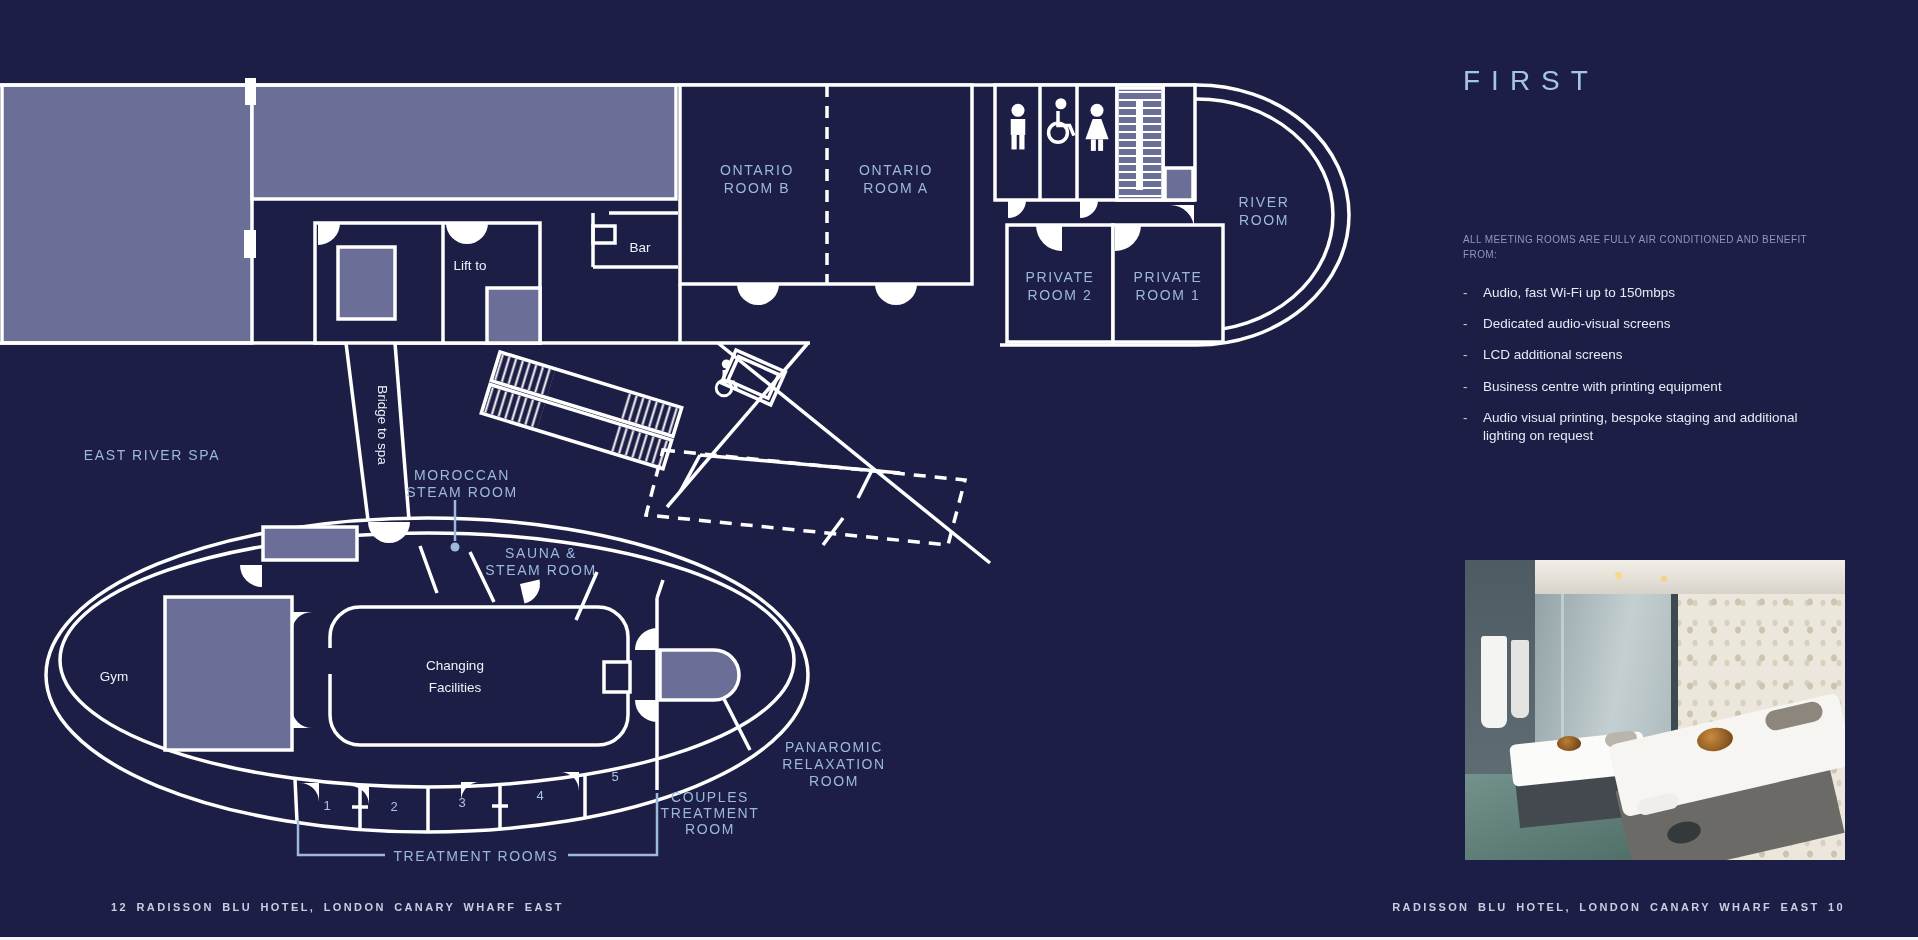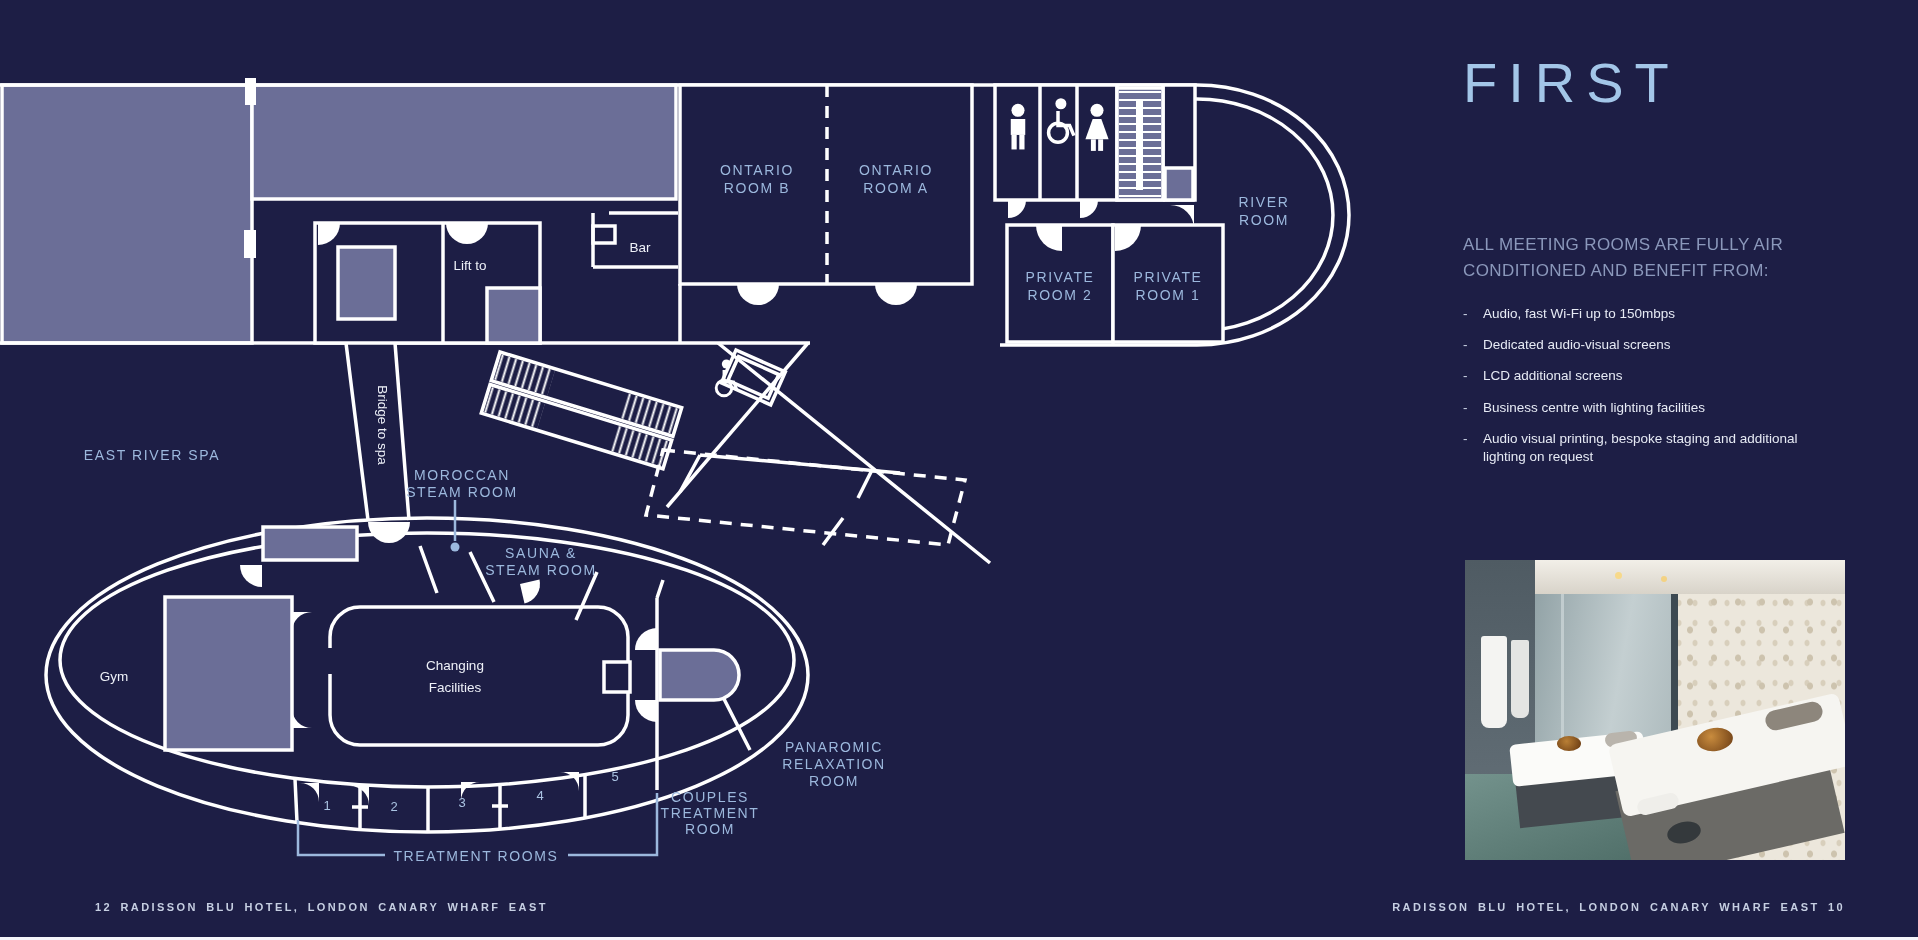--- a/index.html
+++ b/index.html
@@ -4,29 +4,29 @@
 <style>
   html,body{margin:0;padding:0;background:#14152f;}
   .page{
     position:relative;width:1918px;height:940px;overflow:hidden;
     background:#1d1e45;
     font-family:"Liberation Sans", sans-serif;
   }
   .plan-svg{position:absolute;left:0;top:0;}
   
   .title{
-    position:absolute;left:1463px;top:48px;
-    color:#a3c6e8;font-size:56px;font-weight:300;
+    position:absolute;left:1463px;top:63px;
+    color:#a3c6e8;font-size:28px;font-weight:300;
     letter-spacing:11px;line-height:1.26;
   }
   .info{
     position:absolute;left:1463px;top:232px;width:370px;
   }
   .info-heading{
-    color:#8b98bb;font-size:17px;letter-spacing:0.4px;line-height:1.5;
+    color:#8b98bb;font-size:10px;letter-spacing:0.4px;line-height:1.5;
     width:352px;margin-bottom:22px;
   }
   .bullet-list{color:#e6eaf4;font-size:13.5px;line-height:1.35;}
   .bullet-row{display:flex;margin-bottom:13px;width:362px;}
   .bullet-dash{width:20px;flex:0 0 20px;color:#cdd5e6;}
   
   .photo{position:absolute;left:1465px;top:560px;width:380px;height:300px;overflow:hidden;background:#9aa8ac;}
   .photo *{position:absolute;}
   .ph-wall{left:0;top:0;width:70px;height:100%;background:linear-gradient(180deg,#4f5b63,#66727a);}
   .ph-towel1{left:16px;top:76px;width:26px;height:92px;background:#f4f4f2;border-radius:3px 3px 8px 8px;}
@@ -48,21 +48,21 @@
   .ph-bed1-bowl{left:92px;top:176px;width:24px;height:15px;border-radius:50%;background:radial-gradient(circle at 40% 35%,#b97f35,#63350f);}
   .ph-bed2-base{left:158px;top:206px;width:214px;height:92px;background:#6b6a66;transform:rotate(-13deg);}
   .ph-bed2-top{left:148px;top:158px;width:236px;height:74px;background:#f6f5f1;border-radius:8px;transform:rotate(-13deg);}
   .ph-bed2-roll{left:300px;top:146px;width:58px;height:20px;background:#8d867c;border-radius:10px;transform:rotate(-13deg);}
   .ph-bed2-bowl{left:232px;top:168px;width:36px;height:23px;border-radius:50%;background:radial-gradient(circle at 40% 35%,#c98c3e,#6b3c14);transform:rotate(-8deg);}
   .ph-bed2-towel{left:172px;top:236px;width:42px;height:16px;background:#efeeea;border-radius:8px;transform:rotate(-13deg);}
   .ph-bed2-hole{left:202px;top:262px;width:34px;height:21px;background:#34393c;border-radius:50%;transform:rotate(-13deg);}
   
   .footer{
     position:absolute;top:901px;color:#c6cfe2;font-size:11px;
-    letter-spacing:2.4px;word-spacing:3px;font-weight:bold;
+    letter-spacing:2.4px;word-spacing:3px;font-weight:bold;margin-left:16px;
   }
   .footer-left{left:95px;}
   .footer-right{right:73px;}
   .page-bottom-line{position:absolute;left:0;bottom:0;width:100%;height:3px;background:#f5f6fa;}
   
   .w{stroke:#ffffff;stroke-width:3.5;fill:none;}
   .bgr{fill:#1d1e45;stroke:#ffffff;stroke-width:3.5;}
   .lt{fill:#6b6e97;stroke:#ffffff;stroke-width:3.5;}
   .dash{stroke:#ffffff;stroke-width:3.5;fill:none;stroke-dasharray:12 9;}
   .door{fill:#ffffff;stroke:none;}
@@ -289,21 +289,21 @@
       <div class="bullet-row">
         <span class="bullet-dash">-</span>
         <span>Dedicated audio-visual screens</span>
       </div>
       <div class="bullet-row">
         <span class="bullet-dash">-</span>
         <span>LCD additional screens</span>
       </div>
       <div class="bullet-row">
         <span class="bullet-dash">-</span>
-        <span>Business centre with lighting facilities</span>
+        <span>Business centre with printing equipment</span>
       </div>
       <div class="bullet-row">
         <span class="bullet-dash">-</span>
         <span>Audio visual printing, bespoke staging and additional lighting on request</span>
       </div>
     </div>
   </div>
 
   <div class="photo">
     <div class="ph-wall"></div>

